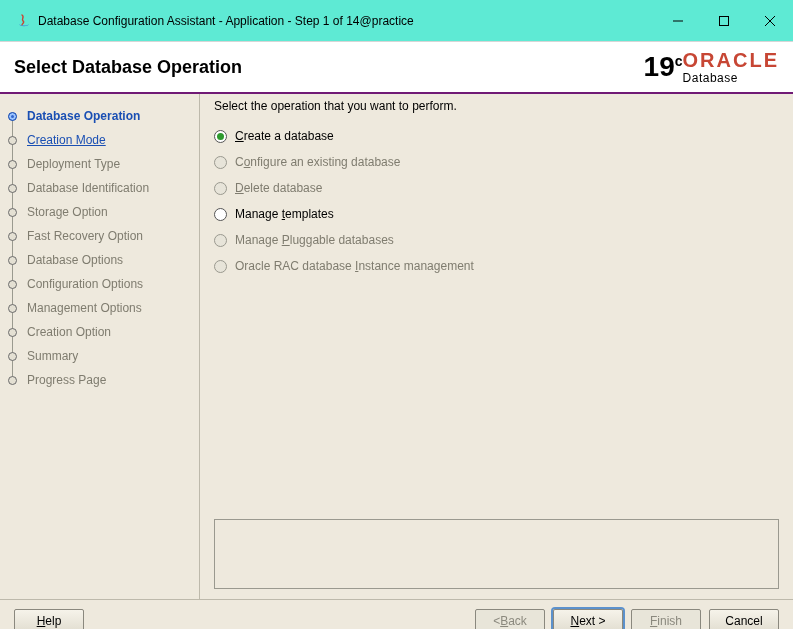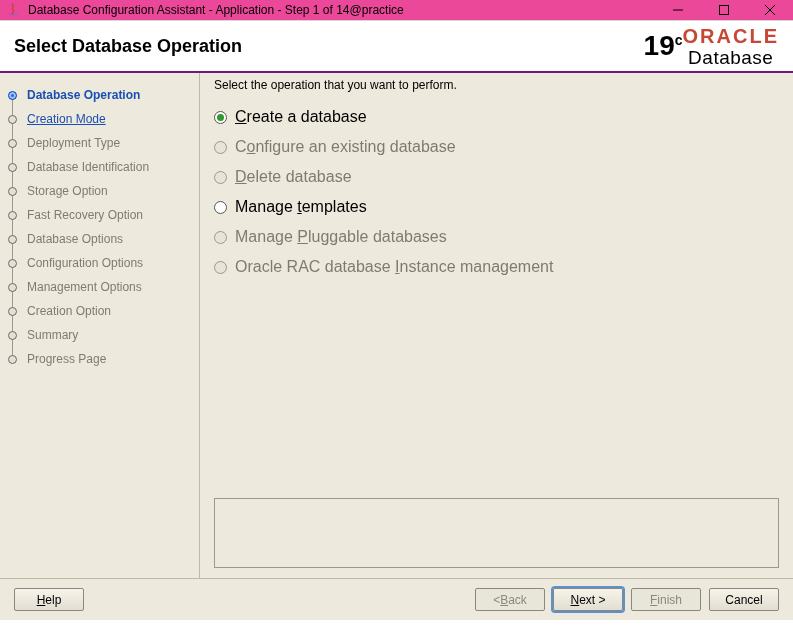--- a/index.html
+++ b/index.html
@@ -7,25 +7,25 @@
   body {
     width: 793px;
     height: 629px;
     font-family: "Segoe UI", Tahoma, Arial, sans-serif;
     font-size: 12px;
     background: #ffffff;
     overflow: hidden;
   }
   
   .titlebar {
-    height: 21px;
-    background: #ec4899;
-    display: flex;
-    align-items: center;
-    padding-left: 6px;
+    height: 42px;
+    background: #5eead4;
+    display: flex;
+    align-items: center;
+    padding-left: 16px;
     border-bottom: 1px solid #d6d6d6;
   }
   .titlebar .java-icon {
     width: 16px; height: 16px;
     margin-right: 6px;
     display: inline-block;
   }
   .titlebar .title {
     flex: 1;
     color: #000;
@@ -72,32 +72,32 @@
     line-height: 1;
   }
   .brand-19c .sup {
     font-size: 14px;
     font-weight: bold;
     margin-top: 1px;
   }
   .brand-text {
     display: flex;
     flex-direction: column;
-    align-items: center;
+    align-items: flex-start;
     line-height: 1;
   }
   .brand-oracle {
     color: #c74634;
     font-weight: bold;
     font-size: 20px;
     letter-spacing: 2px;
   }
   .brand-database {
     color: #000;
-    font-size: 19px;
+    font-size: 12px;
     letter-spacing: 0.5px;
     margin-top: 2px;
   }
   
   .content {
     display: flex;
     height: 505px;
     background: #eee9dd;
   }
   
@@ -186,21 +186,21 @@
   }
   .radio.disabled { border-color: #9a998f; background: #e7e4d9; }
   .radio.selected::after {
     content: "";
     width: 7px; height: 7px;
     background: #2e9a2e;
     border-radius: 50%;
   }
   .radio-label {
     color: #000;
-    font-size: 16px;
+    font-size: 12px;
   }
   .radio-label.disabled { color: #7f7c6f; }
   .radio-label .mn { text-decoration: underline; }
   .message-area {
     position: absolute;
     left: 14px; right: 14px; bottom: 10px;
     height: 70px;
     border: 1px solid #9a998f;
     background: #eee9dd;
   }

